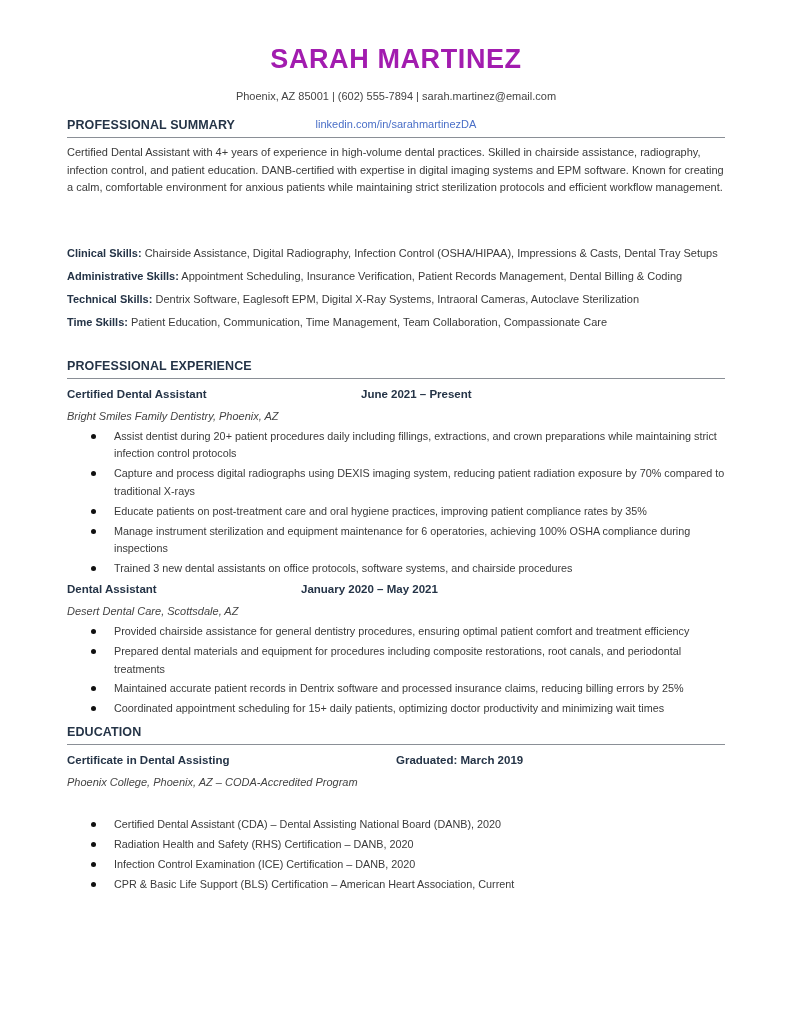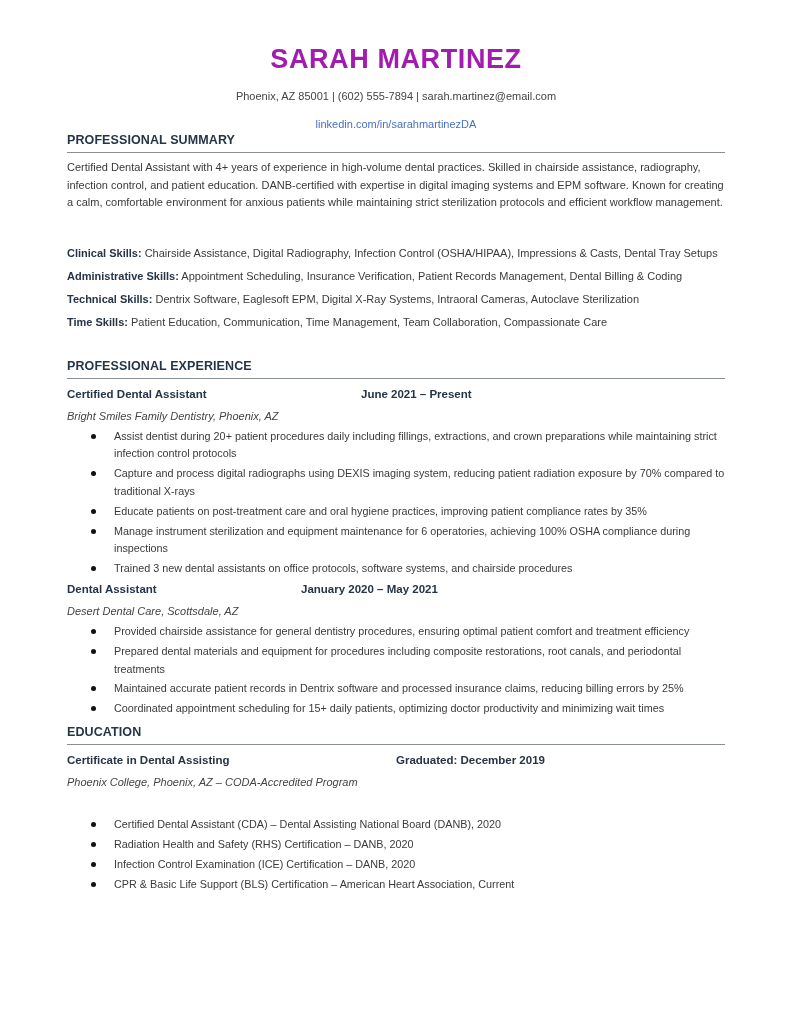--- a/index.html
+++ b/index.html
@@ -29,21 +29,21 @@
   </style>
 </head>
 <body>
 
 <div class="page">
 
   <div class="name">SARAH MARTINEZ</div>
   <div class="contact">Phoenix, AZ 85001 | (602) 555-7894 | sarah.martinez@email.com</div>
   <a class="linkedin">linkedin.com/in/sarahmartinezDA</a>
 
-  <div class="section" style="top:133px;">
+  <div class="section" style="top:118px;">
     <h2 class="sec-title">PROFESSIONAL SUMMARY</h2>
     <div class="summary">Certified Dental Assistant with 4+ years of experience in high-volume dental practices. Skilled in chairside assistance, radiography, infection control, and patient education. DANB-certified with expertise in digital imaging systems and EPM software. Known for creating a calm, comfortable environment for anxious patients while maintaining strict sterilization protocols and efficient workflow management.</div>
   </div>
 
   <div class="section" style="top:239px;">
     <div style="margin-top:3px;">
       <div class="skill-line"><b>Clinical Skills:</b><span> Chairside Assistance, Digital Radiography, Infection Control (OSHA/HIPAA), Impressions &amp; Casts, Dental Tray Setups</span></div>
       <div class="skill-line"><b>Administrative Skills:</b><span> Appointment Scheduling, Insurance Verification, Patient Records Management, Dental Billing &amp; Coding</span></div>
       <div class="skill-line"><b>Technical Skills:</b><span> Dentrix Software, Eaglesoft EPM, Digital X-Ray Systems, Intraoral Cameras, Autoclave Sterilization</span></div>
       <div class="skill-line"><b>Time Skills:</b><span> Patient Education, Communication, Time Management, Team Collaboration, Compassionate Care</span></div>
@@ -81,21 +81,21 @@
         <li><span class="dot"></span><span>Coordinated appointment scheduling for 15+ daily patients, optimizing doctor productivity and minimizing wait times</span></li>
       </ul>
     </div>
   </div>
 
   <div class="section" style="top:725px;">
     <h2 class="sec-title">EDUCATION</h2>
     <div style="margin-top:9px;">
       <div class="job-head">
         <span>Certificate in Dental Assisting</span>
-        <span class="date" style="left:329px;">Graduated: December 2019</span>
+        <span class="date" style="left:329px;">Graduated: March 2019</span>
       </div>
       <div class="company">Phoenix College, Phoenix, AZ – CODA-Accredited Program</div>
     </div>
   </div>
 
   <div class="section" style="top:800px;">
     <ul class="bullets" style="margin-top:16px;">
       <li><span class="dot"></span><span>Certified Dental Assistant (CDA) – Dental Assisting National Board (DANB), 2020</span></li>
       <li><span class="dot"></span><span>Radiation Health and Safety (RHS) Certification – DANB, 2020</span></li>
       <li><span class="dot"></span><span>Infection Control Examination (ICE) Certification – DANB, 2020</span></li>

